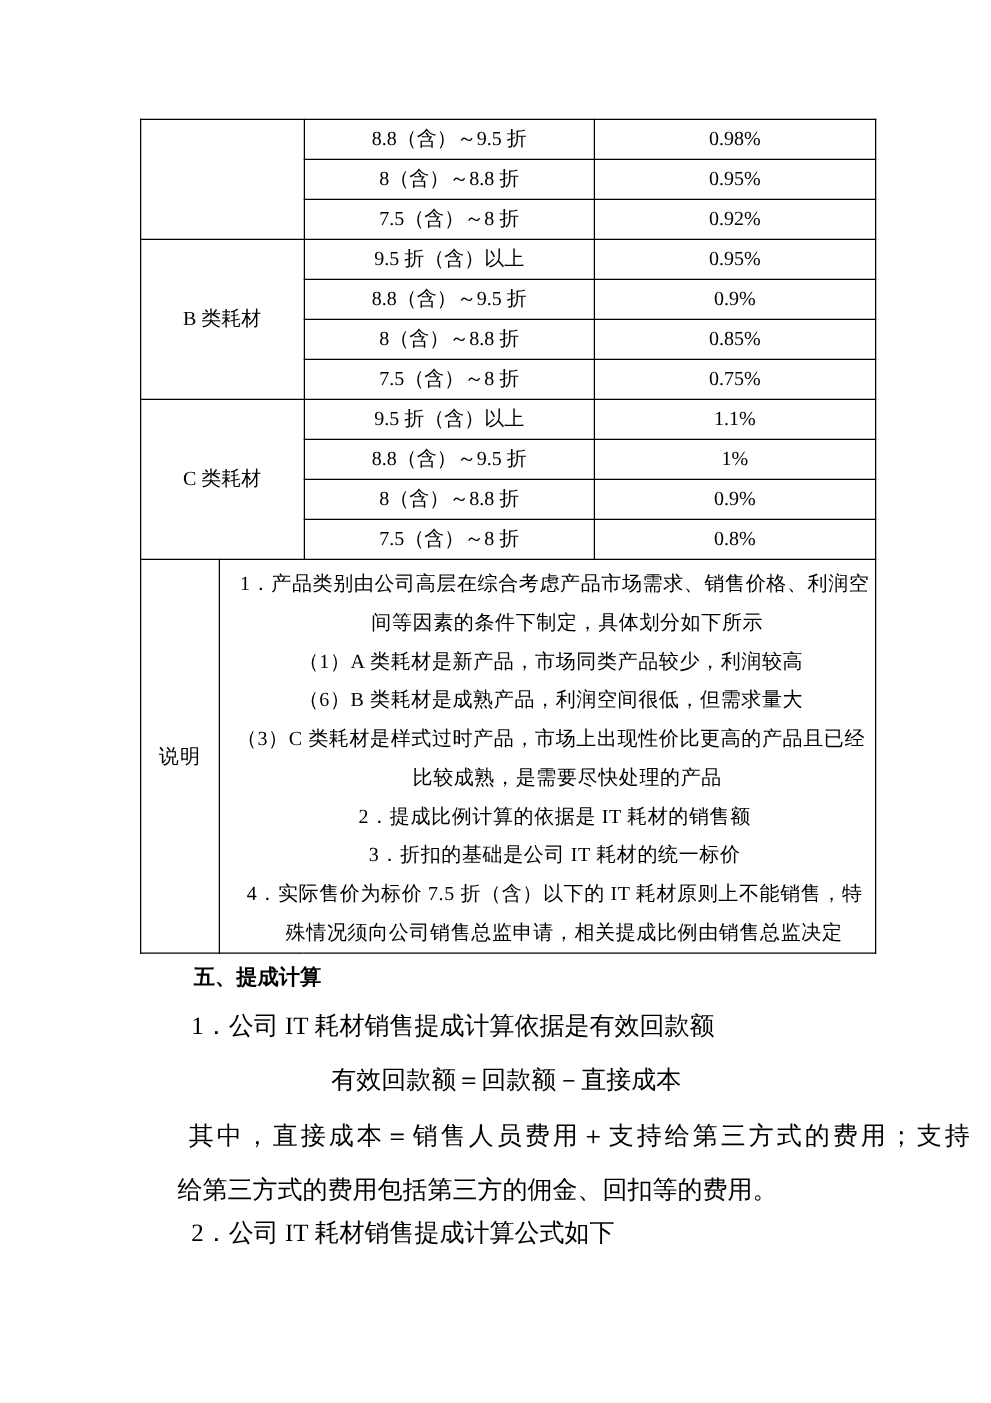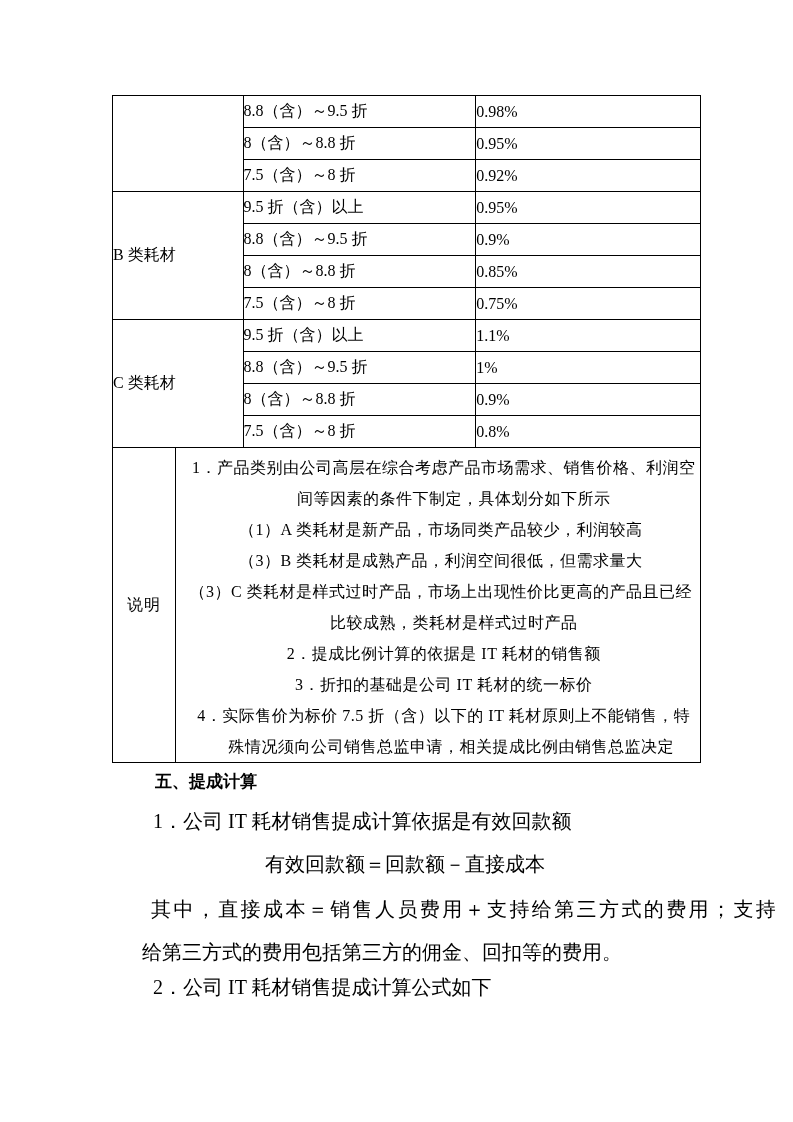--- a/index.html
+++ b/index.html
@@ -11,21 +11,21 @@
     font-family:"Liberation Serif","DejaVu Serif",serif;
     overflow:hidden;
   }
   table.rate-table{
     position:absolute;left:112px;top:95px;
     border-collapse:collapse;table-layout:fixed;
   }
   .rate-table td{
     border:1px solid #000;
     font-size:16px;
-    text-align:left;
+    text-align:center;
     vertical-align:middle;
     padding:0;
     overflow:hidden;
   }
   tr.r{height:32px;}
   tr.notes-row{height:314px;}
   td.notes-label{text-align:center;vertical-align:middle;letter-spacing:1px;}
   td.notes-content{
     text-align:left;vertical-align:top;
     padding:4px 4px 0 10px;
@@ -119,23 +119,23 @@
       <td>7.5（含）～8 折</td>
       <td>0.8%</td>
     </tr>
 
     <tr class="notes-row">
       <td class="notes-label">说明</td>
       <td class="notes-content" colspan="3">
         <div class="note-line in-num">1．产品类别由公司高层在综合考虑产品市场需求、销售价格、利润空</div>
         <div class="note-line in-cont">间等因素的条件下制定，具体划分如下所示</div>
         <div class="note-line in-paren">（1）A 类耗材是新产品，市场同类产品较少，利润较高</div>
-        <div class="note-line in-paren">（3）B 类耗材是成熟产品，利润空间很低，但需求量大</div>
+        <div class="note-line in-paren">（6）B 类耗材是成熟产品，利润空间很低，但需求量大</div>
         <div class="note-line in-paren">（3）C 类耗材是样式过时产品，市场上出现性价比更高的产品且已经</div>
-        <div class="note-line in-cont">比较成熟，类耗材是样式过时产品</div>
+        <div class="note-line in-cont">比较成熟，是需要尽快处理的产品</div>
         <div class="note-line in-num">2．提成比例计算的依据是 IT 耗材的销售额</div>
         <div class="note-line in-num">3．折扣的基础是公司 IT 耗材的统一标价</div>
         <div class="note-line in-num">4．实际售价为标价 7.5 折（含）以下的 IT 耗材原则上不能销售，特</div>
         <div class="note-line in-cont4">殊情况须向公司销售总监申请，相关提成比例由销售总监决定</div>
       </td>
     </tr>
   </tbody>
     </table>
 
   <div class="bodyline heading pos-heading">五、提成计算</div>

